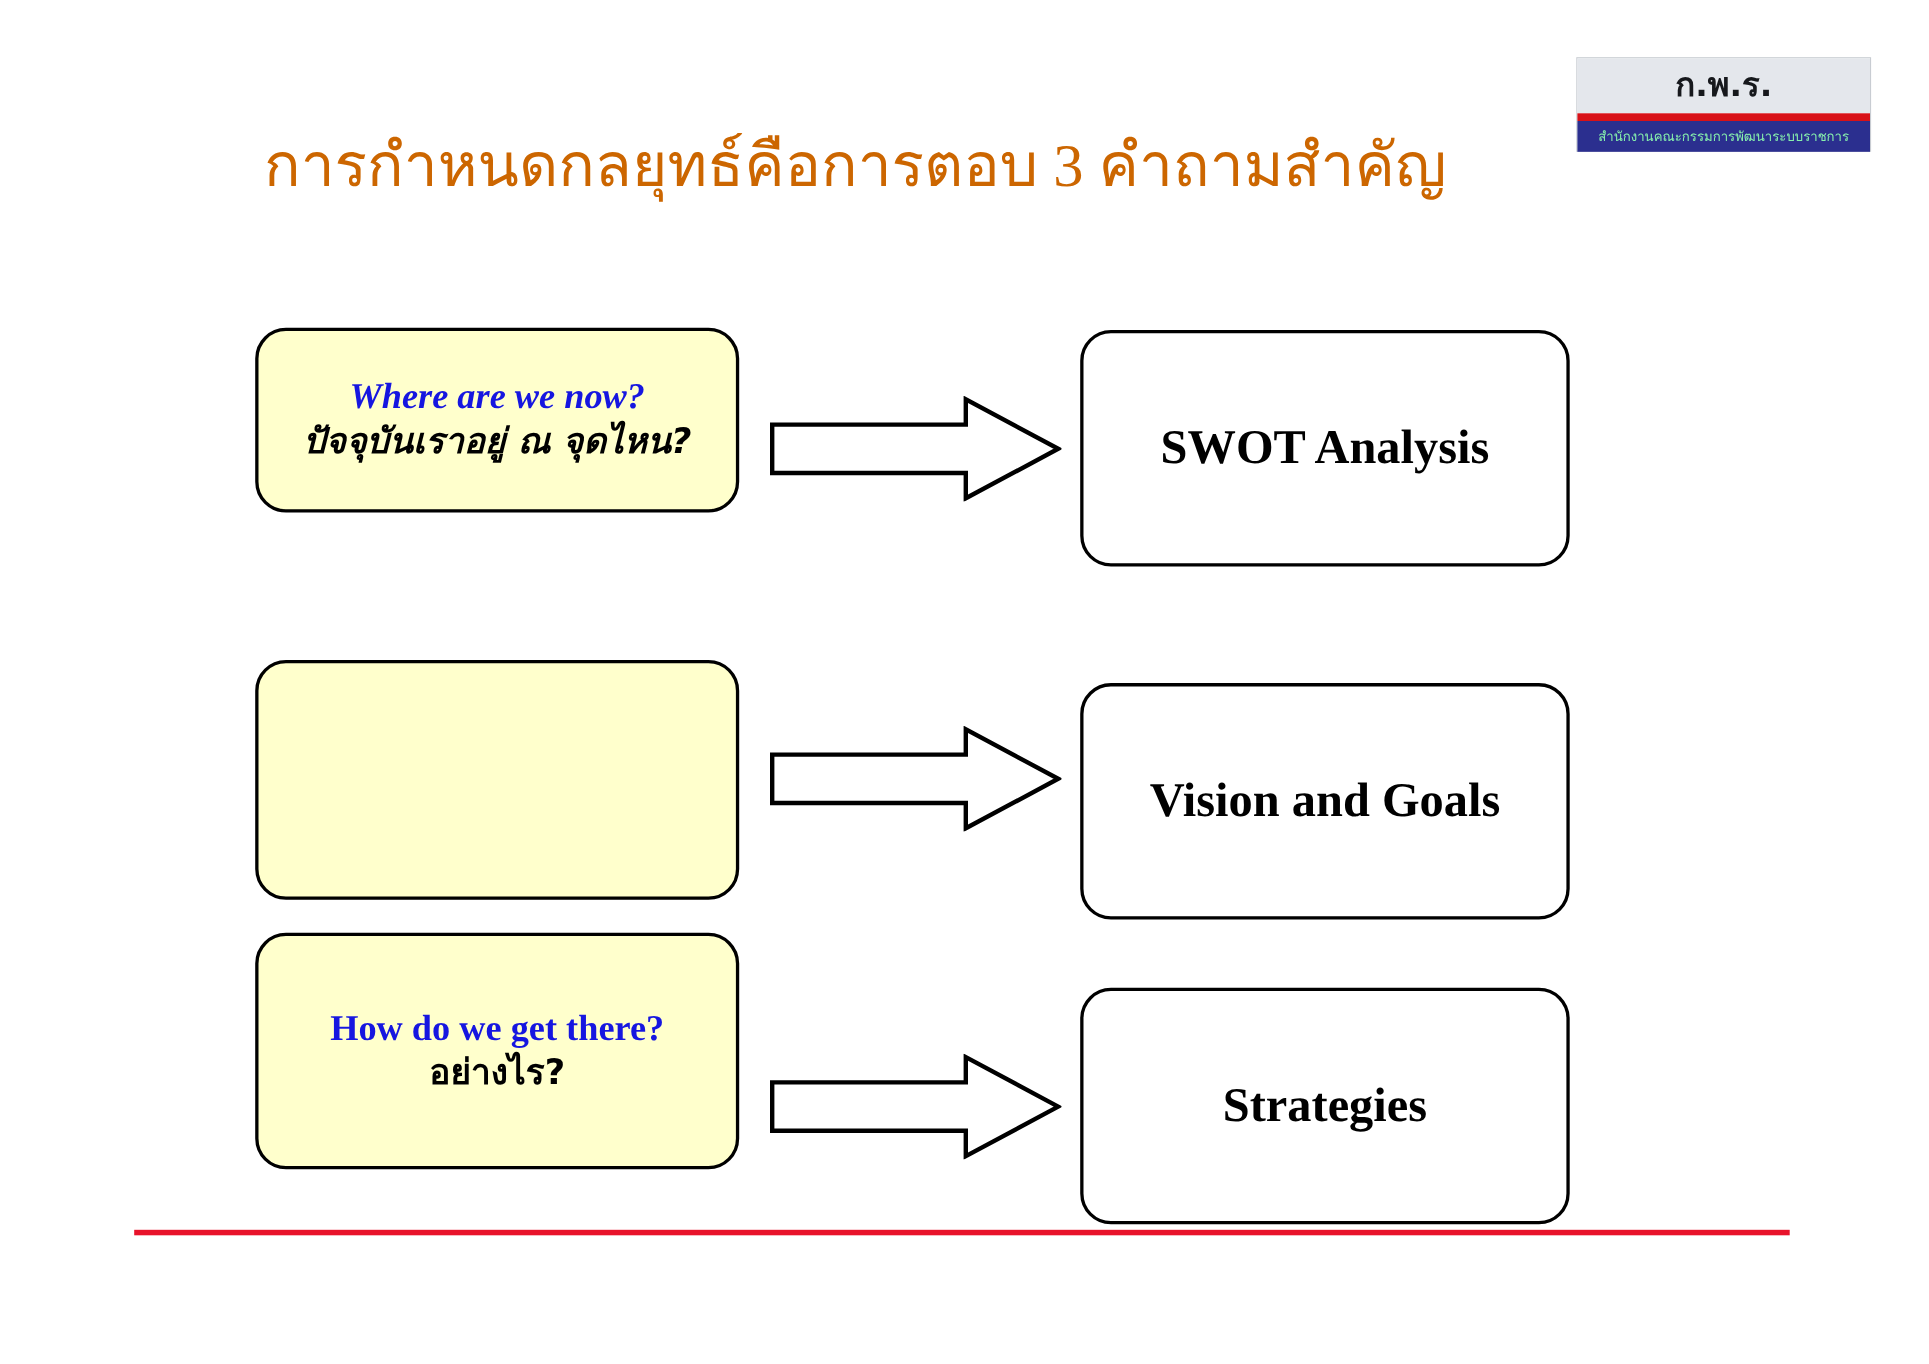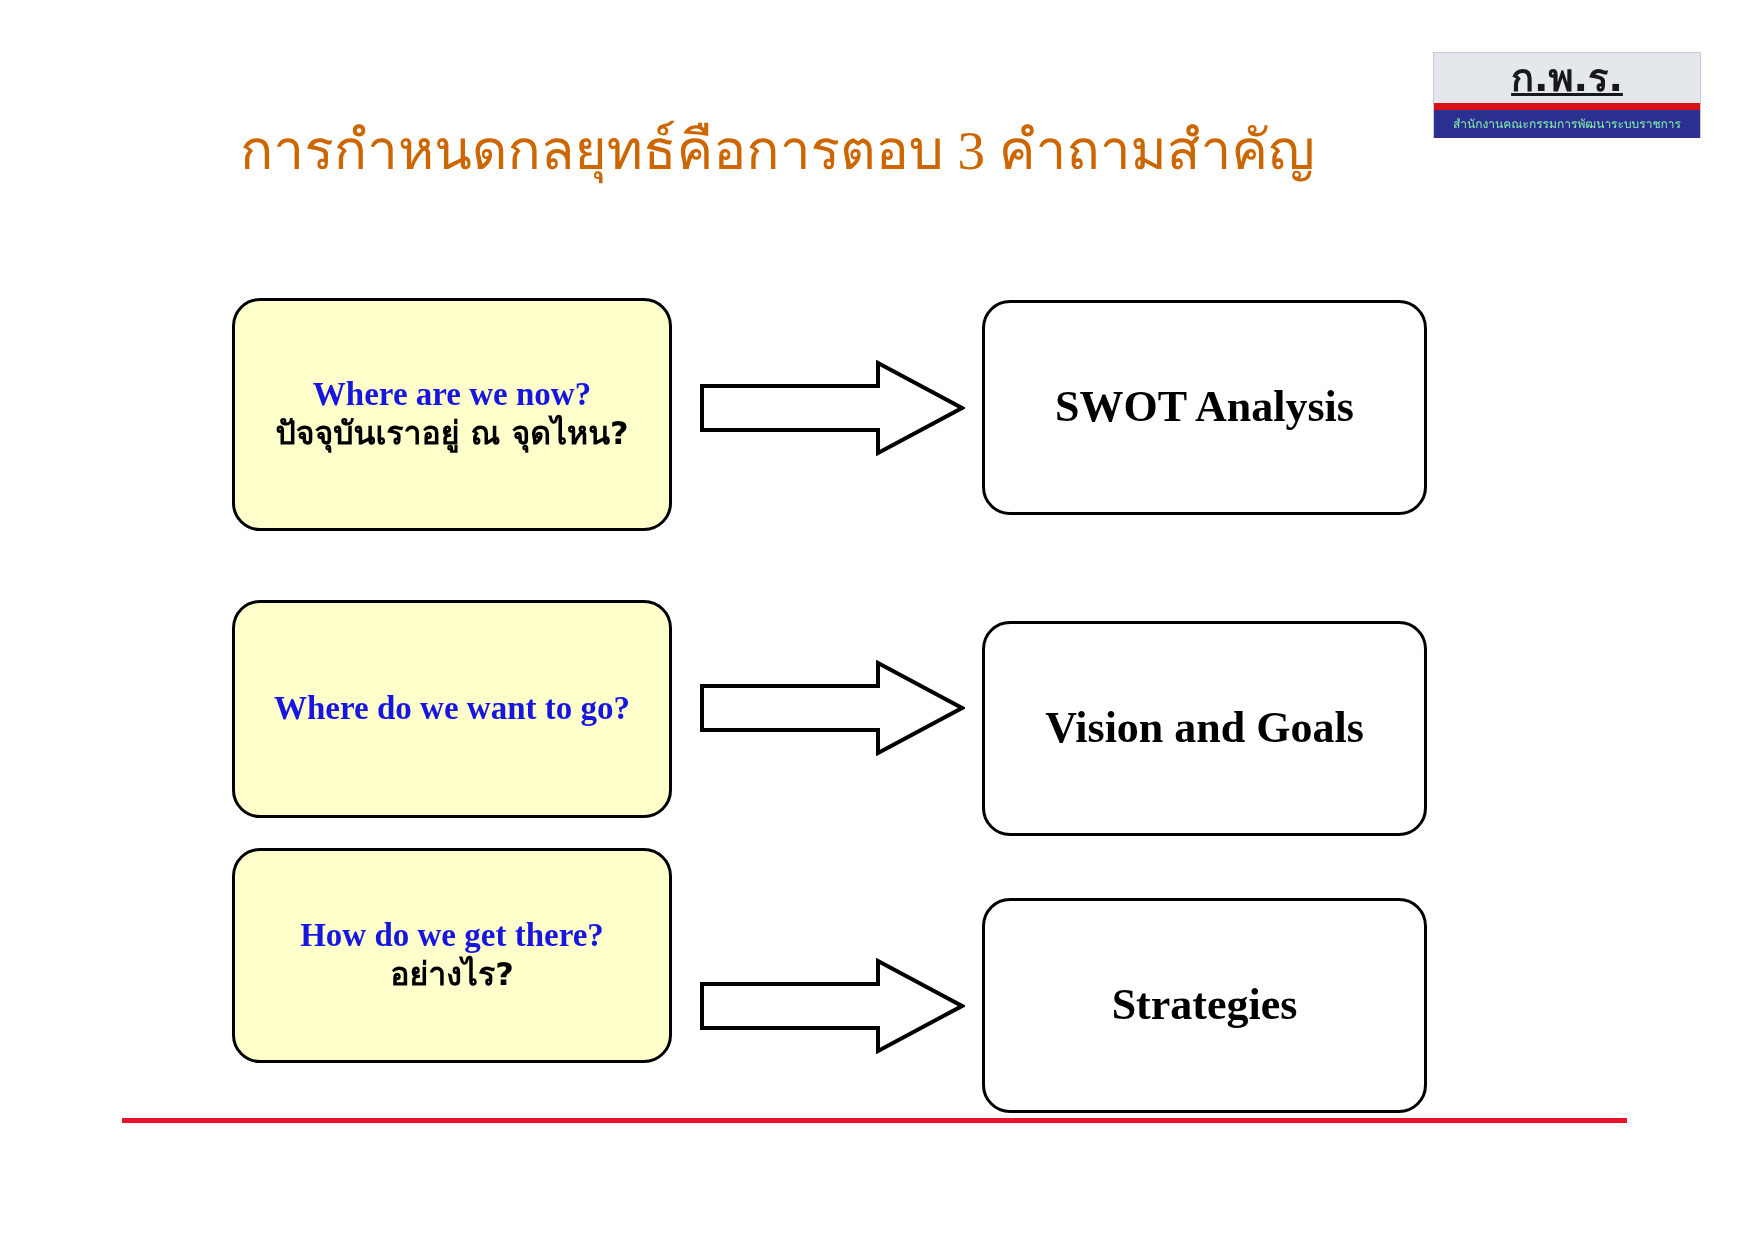--- a/index.html
+++ b/index.html
@@ -29,25 +29,24 @@
   #logo .logo-top {
     height: 50px;
     background: #e4e7ec;
     display: flex;
     align-items: center;
     justify-content: center;
   }
   #logo .logo-abbr {
     font-family: "DejaVu Sans", sans-serif;
     font-weight: bold;
-    font-size: 38px;
+    font-size: 30px;
     color: #16181c;
     letter-spacing: 0px;
     line-height: 1;
-    text-decoration: underline;
   }
   #logo .logo-red {
     height: 7px;
     background: #d81118;
   }
   #logo .logo-blue {
     height: 28px;
     background: #2b2f8f;
     display: flex;
     align-items: center;
@@ -116,21 +115,21 @@
   .a-label {
     color: #000000;
     font-family: Liberation Serif, serif;
     font-weight: bold;
     font-size: 44px;
     line-height: 1.1;
     white-space: nowrap;
   }
 
   
-  #qbox-0 { top: 298px; height: 233px; }
+  #qbox-0 { top: 298px; height: 168px; font-style: italic; }
   #abox-0 { top: 300px; height: 215px; }
   #qbox-1 { top: 600px; height: 218px; }
   #abox-1 { top: 621px; height: 215px; }
   #qbox-2 { top: 848px; height: 215px; }
   #abox-2 { top: 898px; height: 215px; }
 
   
   .arrow {
     position: absolute;
     left: 700px;
@@ -176,21 +175,20 @@
   <svg viewBox="0 0 265 96" preserveAspectRatio="none">
     <polygon points="2,26 178,26 178,3 262,48 178,93 178,70 2,70" fill="#ffffff" stroke="#000000" stroke-width="4" stroke-linejoin="miter"></polygon>
   </svg>
 </div>
 
 <div class="abox" id="abox-0">
   <div class="a-label">SWOT Analysis</div>
 </div>
 
 <div class="qbox" id="qbox-1">
-  <div class="q-en">Where do we want to go?</div>
 </div>
 
 <div class="arrow" id="arrow-1">
   <svg viewBox="0 0 265 96" preserveAspectRatio="none">
     <polygon points="2,26 178,26 178,3 262,48 178,93 178,70 2,70" fill="#ffffff" stroke="#000000" stroke-width="4" stroke-linejoin="miter"></polygon>
   </svg>
 </div>
 
 <div class="abox" id="abox-1">
   <div class="a-label">Vision and Goals</div>

